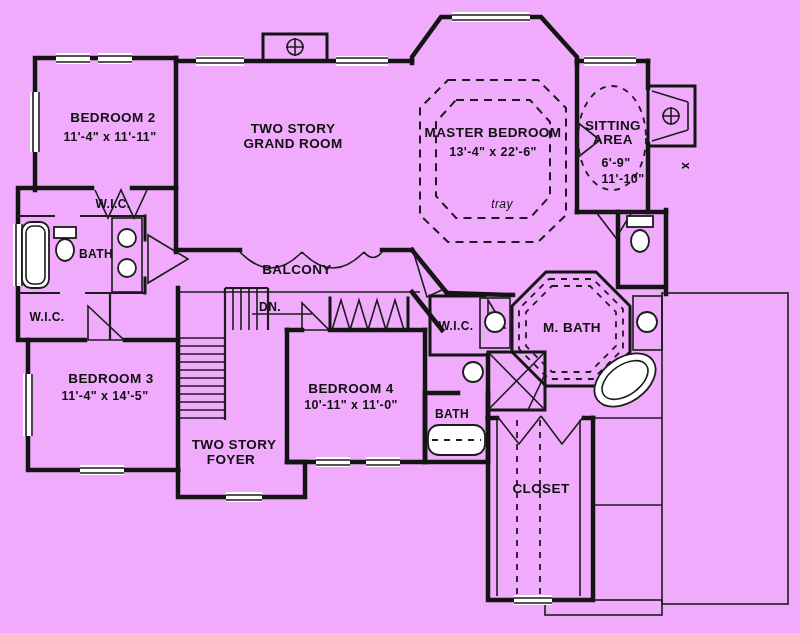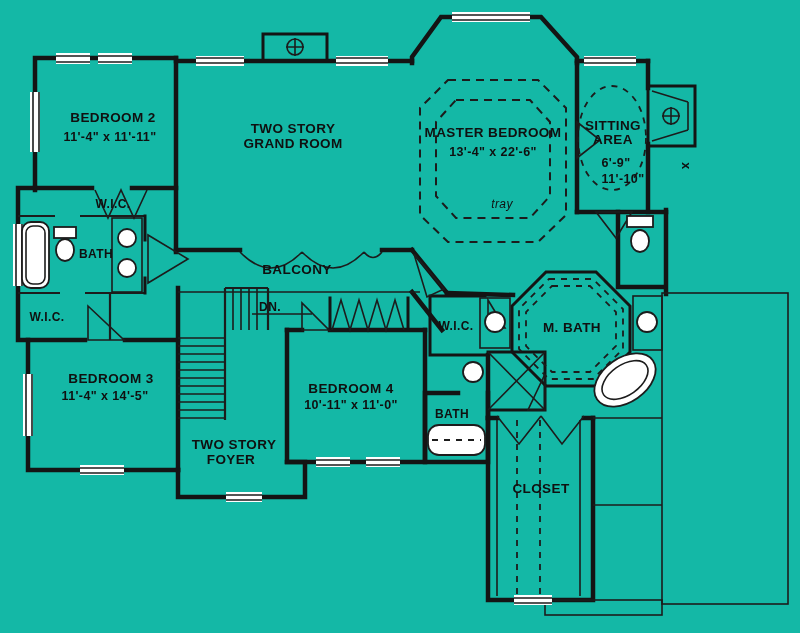--- a/index.html
+++ b/index.html
@@ -1,16 +1,16 @@
 <!DOCTYPE html>
 <html><head>
 <meta charset="utf-8">
 <style>
   html,body{margin:0;padding:0;background:#e8e8e8;}
-  .sheet{position:relative;width:800px;height:633px;background:#14b8a6;overflow:hidden;
+  .sheet{position:relative;width:800px;height:633px;background:#f0abfc;overflow:hidden;
          font-family:"Liberation Sans", sans-serif;}
   svg{position:absolute;left:0;top:0;}
   text{fill:#101010;font-family:"Liberation Sans", sans-serif;font-weight:700;
        letter-spacing:0.4px;}
   .rname{font-size:13.5px;}
   .rdim{font-size:12.5px;}
   .rsmall{font-size:12px;}
   .walls{stroke:#141414;stroke-width:4.5;fill:none;stroke-linecap:square;}
   .wall3{stroke:#141414;stroke-width:3;fill:none;stroke-linecap:square;}
   .thin{stroke:#1c1c1c;stroke-width:1.6;fill:none;}

